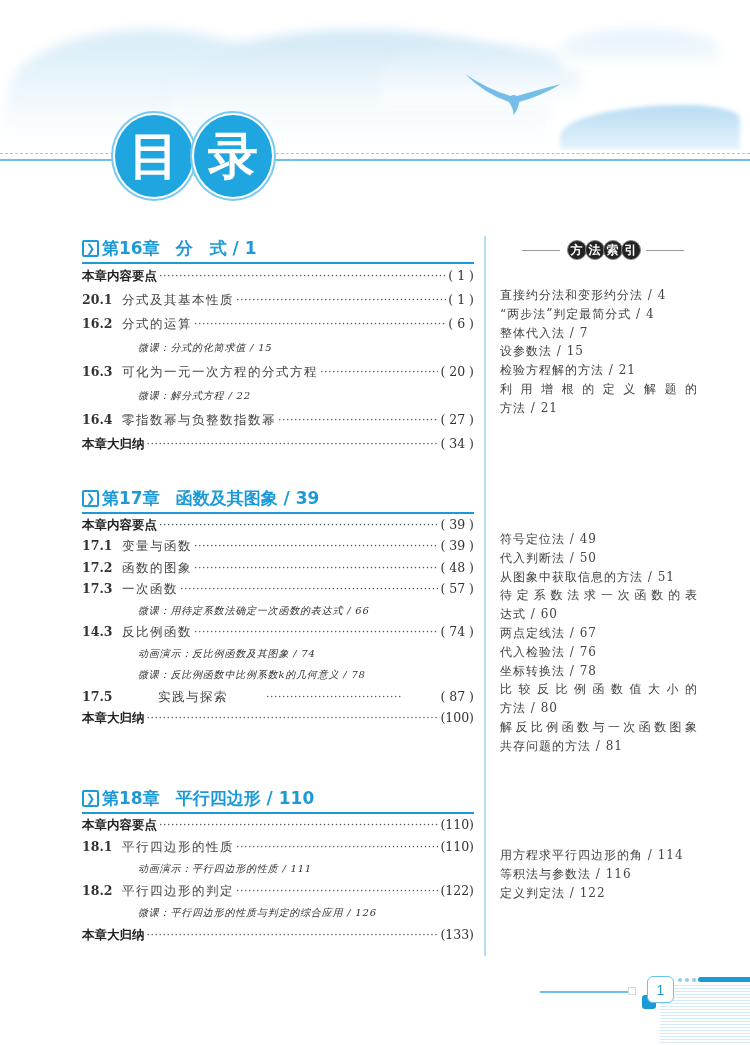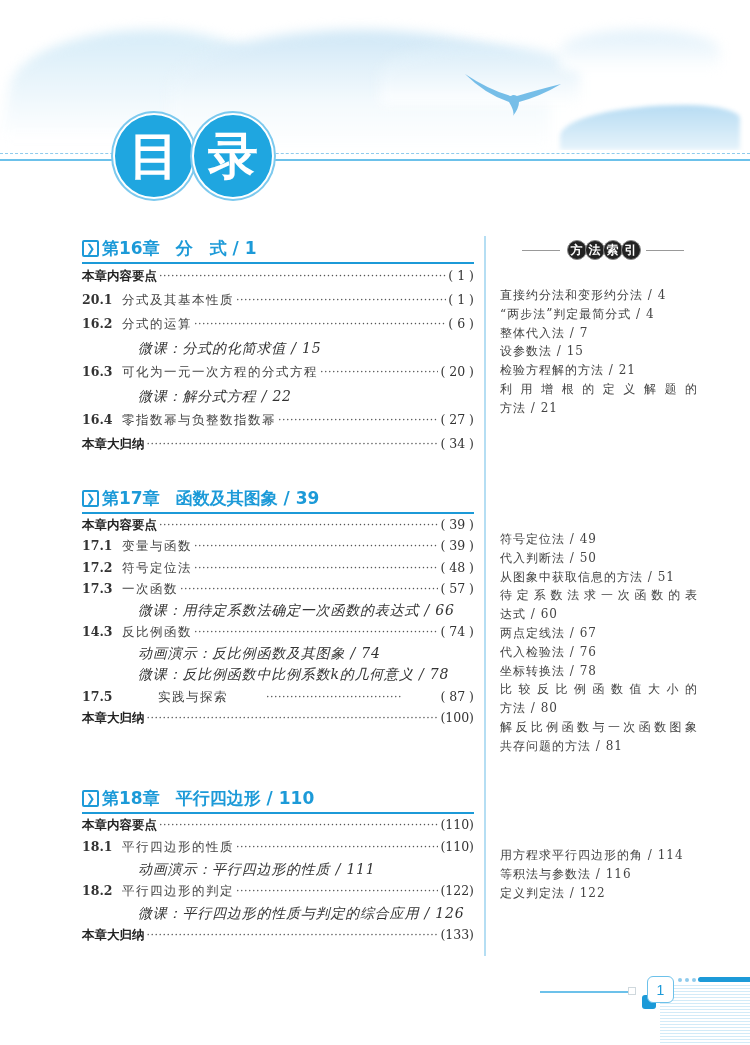--- a/index.html
+++ b/index.html
@@ -31,21 +31,21 @@
   .chapter-num { margin-right: 16px; }
   .chapter-line { height: 1.5px; background: #1c9ad8; width: 392px; margin-top: 2px; }
 
   .row { display: flex; align-items: baseline; font-size: 12.5px; color: #333; white-space: nowrap; }
   .row .num { font-weight: bold; width: 40px; flex: none; }
   .row .lbl { flex: none; letter-spacing: 1.5px; color: #444; }
   .row .lbl.bold { font-family: "DejaVu Sans", sans-serif; font-weight: bold; color: #222; letter-spacing: 0; }
   .row .dots { flex: 1; overflow: hidden; color: #555; margin: 0 2px; letter-spacing: 0.5px; font-size: 11px; }
   .row .dots::before { content: "································································································"; }
   .row .pg { flex: none; color: #333; }
-  .subrow { font-size: 14px; color: #333; padding-left: 56px; font-style: italic; letter-spacing: 0.8px; white-space: nowrap; }
+  .subrow { font-size: 10px; color: #333; padding-left: 56px; font-style: italic; letter-spacing: 0.8px; white-space: nowrap; }
 
   
   .side-line { position: absolute; left: 484px; top: 236px; width: 2px; height: 720px; background: #b5def3; }
   .side { position: absolute; left: 500px; top: 236px; width: 205px; }
   .side-head { display: flex; align-items: center; justify-content: center; height: 28px; }
   .side-head .hl { height: 1px; width: 38px; background: #999; }
   .badges { display: flex; margin: 0 7px; }
   .badge { width: 20px; height: 20px; border-radius: 50%; background: #222; color: #fff; font-family: "DejaVu Sans", sans-serif; font-weight: bold; font-size: 12px; display: flex; align-items: center; justify-content: center; border: 1.5px solid #888; margin-right: -2px; }
   .side-list { font-size: 12px; color: #444; line-height: 18.8px; letter-spacing: 1px; }
   .side-list .it { white-space: normal; }
@@ -140,21 +140,21 @@
         <span class="pg">( 39 )</span>
       </div>
       <div class="row" style="height: 21.5px; line-height: 21.5px;">
         <span class="num">17.1</span>
         <span class="lbl">变量与函数</span>
         <span class="dots"></span>
         <span class="pg">( 39 )</span>
       </div>
       <div class="row" style="height: 21.5px; line-height: 21.5px;">
         <span class="num">17.2</span>
-        <span class="lbl">符号定位法</span>
+        <span class="lbl">函数的图象</span>
         <span class="dots"></span>
         <span class="pg">( 48 )</span>
       </div>
       <div class="row" style="height: 21.5px; line-height: 21.5px;">
         <span class="num">17.3</span>
         <span class="lbl">一次函数</span>
         <span class="dots"></span>
         <span class="pg">( 57 )</span>
       </div>
       <div class="subrow" style="height: 21.5px; line-height: 21.5px;">微课：用待定系数法确定一次函数的表达式 / 66</div>

